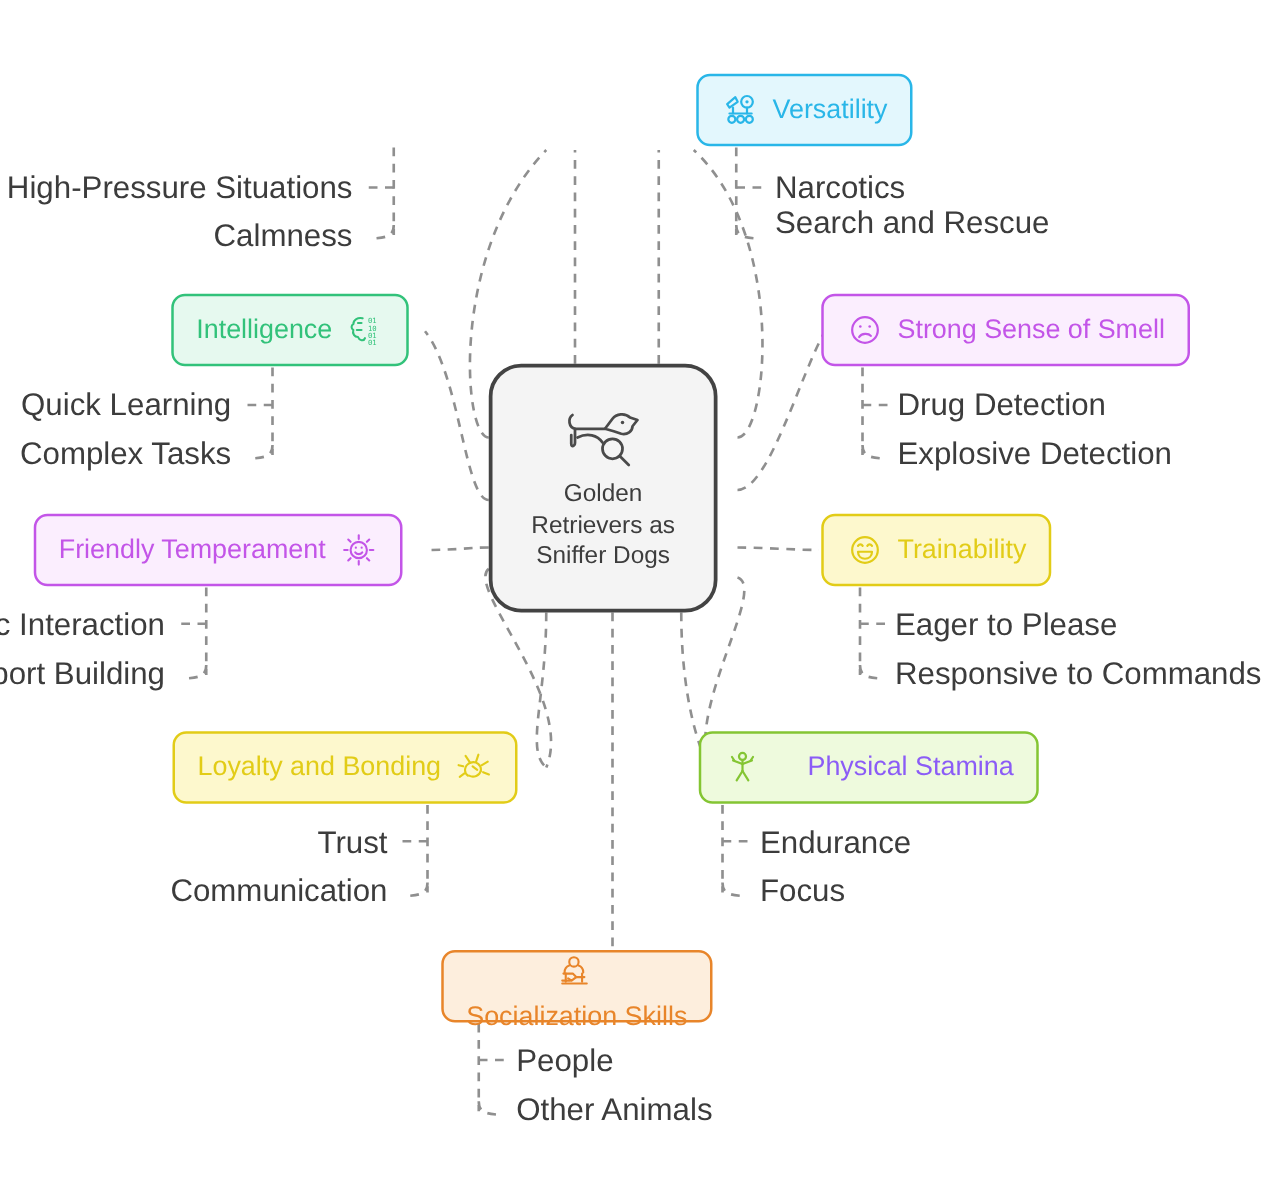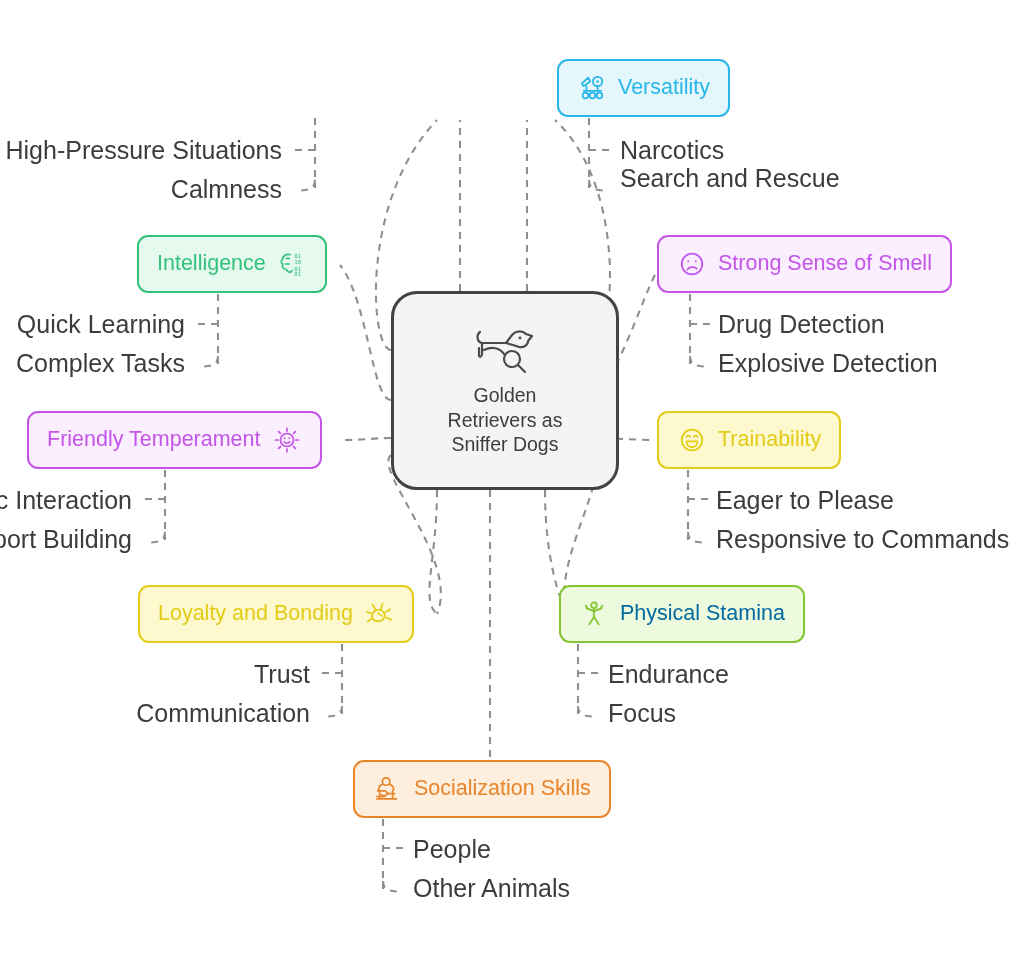--- a/index.html
+++ b/index.html
@@ -25,21 +25,21 @@
     white-space:nowrap;
   }
   .node .label{font-size:21.5px;line-height:1;}
   .node .ico{display:flex;align-items:center;justify-content:center;width:30px;height:30px;flex:none;}
   .node .ico svg{display:block;}
 
   
   .center{
     position:absolute;
     left:391px;top:291px;
-    width:228px;height:199px;
+    width:183px;height:199px;
     border:3px solid #434343;
     border-radius:26px;
     background:#f4f4f4;
     box-sizing:border-box;
     display:flex;flex-direction:column;
     align-items:center;justify-content:center;
     gap:9px;
   }
   .center .ctitle{
     font-size:19.5px;color:#3d3d3d;text-align:center;line-height:1.28;
@@ -266,28 +266,28 @@
         <circle cx="15" cy="5.5" r="3"></circle>
         <path d="M15,9 L15,18"></path>
         <path d="M15,12 L7,9"></path>
           <path d="M15,12 L23,9"></path>
         <path d="M15,18 L10,26"></path>
           <path d="M15,18 L20,26"></path>
         <path d="M6,6 L8,9"></path>
           <path d="M24,6 L22,9"></path>
       </svg>
     </span>
-    <span class="label" style="color: #0369a1;">Physical Stamina</span>
+    <span class="label" style="color: #8b5cf6; margin-left: 26px;">Physical Stamina</span>
   </div>
   <div class="subs right" style="left:608px;top:661px;gap:13px;">
     <span class="sub">Endurance</span>
     <span class="sub">Focus</span>
   </div>
 
-  <div class="node" style="left: 353px; top: 760px; border-color: rgb(232, 133, 42); background: rgb(253, 238, 221);">
+  <div class="node" style="left: 353px; top: 760px; border-color: rgb(232, 133, 42); background: rgb(253, 238, 221); flex-direction: column;">
     <span class="ico">
       <svg viewBox="0 0 30 30" width="28" height="28" fill="none" stroke="#e8852a" stroke-width="1.8" stroke-linecap="round" stroke-linejoin="round">
         <circle cx="13" cy="7" r="4"></circle>
         <path d="M9,10 C6,11 5,14 5,16"></path>
         <path d="M17,10 C20,11 21,14 21,16"></path>
         <path d="M4,17 L12,17 L15,20 L11,23 L8,21"></path>
         <path d="M15,20 L22,20"></path>
         <path d="M3,23 L10,23"></path>
         <path d="M6,17 L6,24"></path>
           <path d="M20,17 L20,24"></path>

